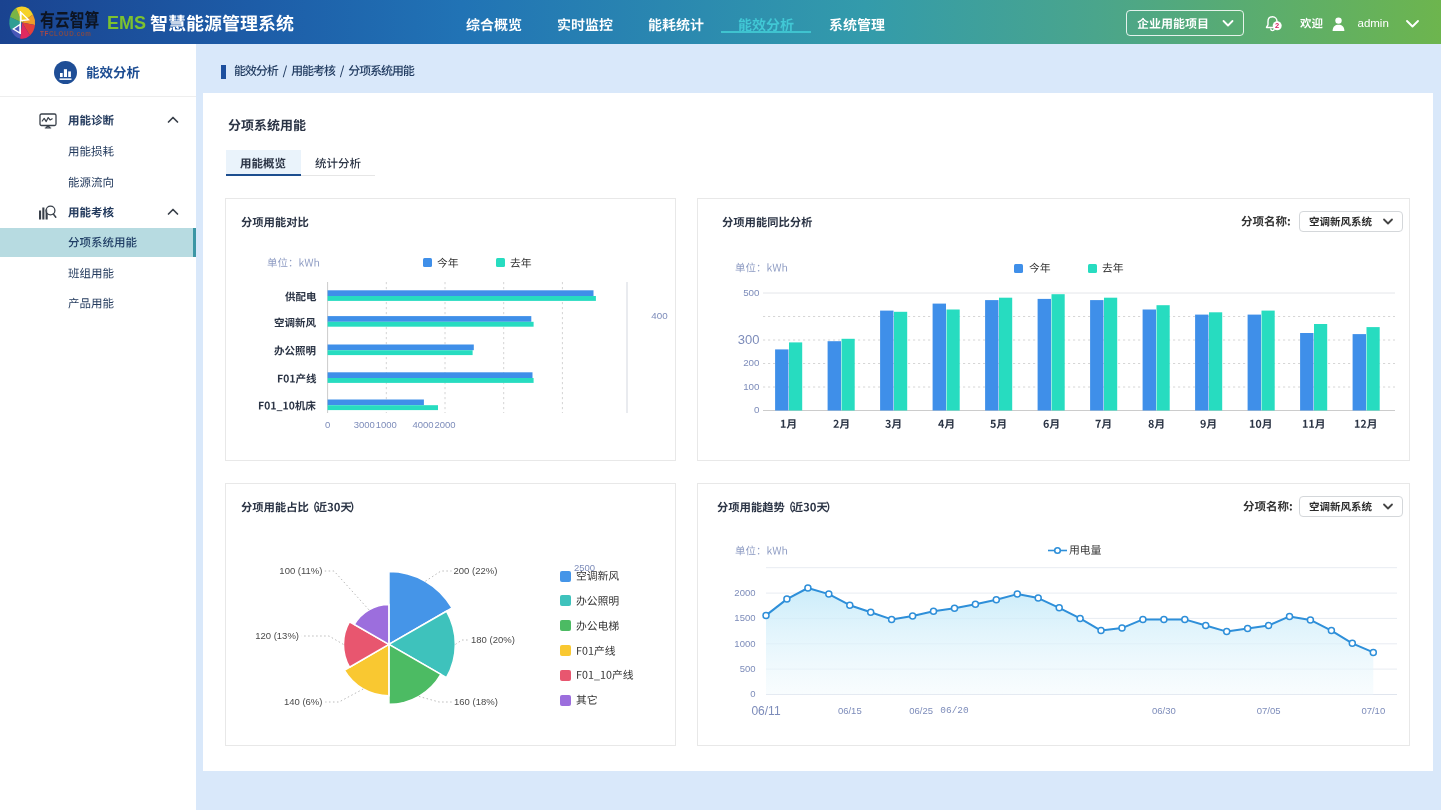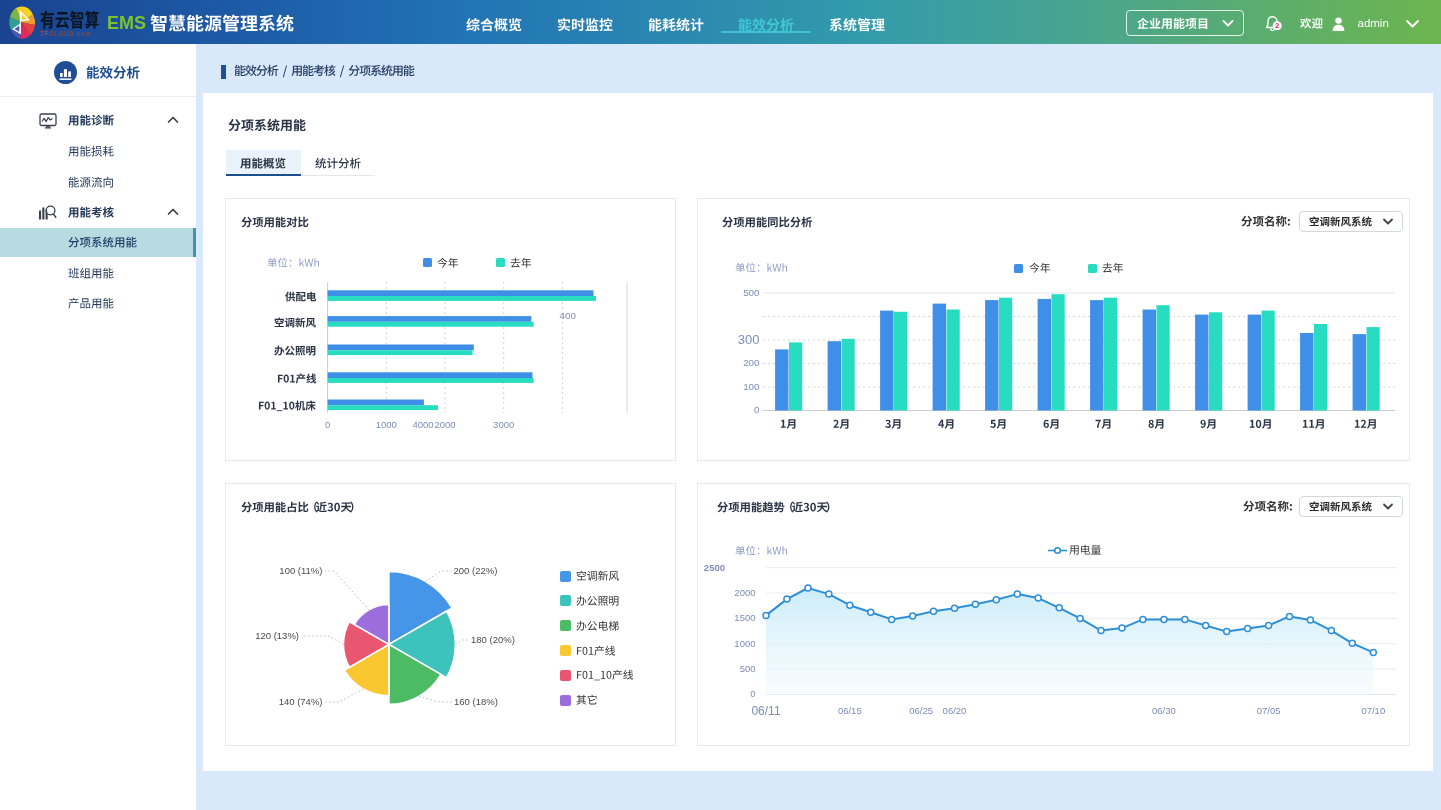--- a/index.html
+++ b/index.html
@@ -446,21 +446,21 @@
       <rect x="102.6" y="69.5" width="146.2" height="5.7" fill="#3f8fe9"></rect>
       <rect x="102.6" y="75.2" width="145.0" height="4.9" fill="#27dcc0"></rect>
       <rect x="102.6" y="97.3" width="204.9" height="5.7" fill="#3f8fe9"></rect>
       <rect x="102.6" y="103.0" width="206.0" height="4.9" fill="#27dcc0"></rect>
       <rect x="102.6" y="124.5" width="96.3" height="5.7" fill="#3f8fe9"></rect>
       <rect x="102.6" y="130.2" width="110.4" height="4.9" fill="#27dcc0"></rect>
     </svg>
 <div class="a" style="font-size:9.5px;line-height:12.3px;color:#7d8cba;left:177.6px;top:418.8px;width:300px;text-align:center;">0</div>
 <div class="a" style="font-size:9.5px;line-height:12.3px;color:#7d8cba;left:236.3px;top:418.8px;width:300px;text-align:center;">1000</div>
 <div class="a" style="font-size:9.5px;line-height:12.3px;color:#7d8cba;left:295.0px;top:418.8px;width:300px;text-align:center;">2000</div>
-<div class="a" style="font-size:9.5px;line-height:12.3px;color:#7d8cba;left:353.7px;top:418.8px;width:300px;text-align:center;">3000</div>
+<div class="a" style="font-size:9.5px;line-height:12.3px;color:#7d8cba;left:353.7px;top:418.8px;width:300px;">3000</div>
 <div class="a" style="font-size:9.5px;line-height:12.3px;color:#7d8cba;left:412.4px;top:418.8px;width:300px;text-align:left;">4000</div>
 <div class="a" style="font-size:9.5px;line-height:12.3px;color:#7d8cba;left:471.1px;top:418.8px;width:300px;text-align:right;">5000</div>
 <svg class="t" style="left:284.5px;top:289.9px;width:31.5px;height:14.2px;">
       <g transform="translate(0,10.50) scale(0.01050,0.01050)" fill="#2b3445">
         <use href="#g69" x="0"></use>
         <use href="#g70" x="1000"></use>
         <use href="#g71" x="2000"></use>
       </g>
     </svg>
 <svg class="t" style="left:274.0px;top:315.7px;width:42.0px;height:14.2px;">
@@ -589,21 +589,21 @@
       <rect x="564.5" y="25.6" width="13.2" height="99.9" fill="#27dcc0"></rect>
       <rect x="603.1" y="48.0" width="13.4" height="77.5" fill="#3f8fe9"></rect>
       <rect x="617.0" y="39.0" width="13.2" height="86.5" fill="#27dcc0"></rect>
       <rect x="655.6" y="49.1" width="13.4" height="76.4" fill="#3f8fe9"></rect>
       <rect x="669.5" y="42.1" width="13.2" height="83.4" fill="#27dcc0"></rect>
     </svg>
 <div class="a" style="font-size:9.8px;line-height:12.7px;color:#7d8cba;left:559.5px;top:404.1px;width:200px;text-align:right;">0</div>
 <div class="a" style="font-size:9.8px;line-height:12.7px;color:#7d8cba;left:559.5px;top:380.6px;width:200px;text-align:right;">100</div>
 <div class="a" style="font-size:9.8px;line-height:12.7px;color:#7d8cba;left:559.5px;top:357.1px;width:200px;text-align:right;">200</div>
 <div class="a" style="font-size:13px;line-height:12.7px;color:#7d8cba;left:559.5px;top:333.6px;width:200px;text-align:right;">300</div>
-<div class="a" style="font-size:9.8px;line-height:12.7px;color:#7d8cba;left:559.5px;top:310.1px;width:200px;text-align:left;">400</div>
+<div class="a" style="font-size:9.8px;line-height:12.7px;color:#7d8cba;left:559.5px;top:310.1px;width:200px;text-align:center;">400</div>
 <div class="a" style="font-size:9.8px;line-height:12.7px;color:#7d8cba;left:559.5px;top:286.6px;width:200px;text-align:right;">500</div>
 <svg class="t" style="left:780.1px;top:417.0px;width:17.2px;height:14.6px;">
       <g transform="translate(0,10.80) scale(0.01080,0.01080)" fill="#2b3445">
         <use href="#g82" x="0"></use>
         <use href="#g92" x="590"></use>
       </g>
     </svg>
 <svg class="t" style="left:832.6px;top:417.0px;width:17.2px;height:14.6px;">
       <g transform="translate(0,10.80) scale(0.01080,0.01080)" fill="#2b3445">
         <use href="#g93" x="0"></use>
@@ -700,21 +700,21 @@
       <polyline points="200.4,98.2 216.0,88.0 226.5,88.0" fill="none" stroke="#bbb" stroke-width="1" stroke-dasharray="1.5 2.5"></polyline>
       <polyline points="230.4,161.4 237.0,157.0 244.5,157.0" fill="none" stroke="#bbb" stroke-width="1" stroke-dasharray="1.5 2.5"></polyline>
       <polyline points="193.9,213.4 214.0,219.0 227.5,219.0" fill="none" stroke="#bbb" stroke-width="1" stroke-dasharray="1.5 2.5"></polyline>
       <polyline points="138.2,206.0 114.0,219.0 100.3,219.0" fill="none" stroke="#bbb" stroke-width="1" stroke-dasharray="1.5 2.5"></polyline>
       <polyline points="118.4,161.4 104.0,153.0 76.5,153.0" fill="none" stroke="#bbb" stroke-width="1" stroke-dasharray="1.5 2.5"></polyline>
       <polyline points="143.9,126.8 109.0,88.0 99.8,88.0" fill="none" stroke="#bbb" stroke-width="1" stroke-dasharray="1.5 2.5"></polyline>
     </svg>
 <div class="a" style="font-size:9.5px;line-height:12.3px;color:#4a4a4a;left:453.5px;top:564.8px;">200 (22%)</div>
 <div class="a" style="font-size:9.5px;line-height:12.3px;color:#4a4a4a;left:471.0px;top:633.8px;">180 (20%)</div>
 <div class="a" style="font-size:9.5px;line-height:12.3px;color:#4a4a4a;left:454.0px;top:695.8px;">160 (18%)</div>
-<div class="a" style="font-size:9.5px;line-height:12.3px;color:#4a4a4a;left:122.5px;top:695.8px;width:200px;text-align:right;">140 (74%)</div>
+<div class="a" style="font-size:9.5px;line-height:12.3px;color:#4a4a4a;left:122.5px;top:695.8px;width:200px;text-align:right;">140 (6%)</div>
 <div class="a" style="font-size:9.5px;line-height:12.3px;color:#4a4a4a;left:99.0px;top:629.8px;width:200px;text-align:right;">120 (13%)</div>
 <div class="a" style="font-size:9.5px;line-height:12.3px;color:#4a4a4a;left:122.5px;top:564.8px;width:200px;text-align:right;">100 (11%)</div>
 <div class="a" style="left:559.5px;top:570.5px;width:11.0px;height:11.0px;background:#4595e8;border-radius:2px;"></div>
 <svg class="t" style="left:575.6px;top:569.3px;width:43.2px;height:14.6px;">
       <g transform="translate(0,10.80) scale(0.01080,0.01080)" fill="#333333">
         <use href="#g106" x="0"></use>
         <use href="#g107" x="1000"></use>
         <use href="#g108" x="2000"></use>
         <use href="#g109" x="3000"></use>
       </g>
@@ -872,20 +872,20 @@
       <circle cx="613.4" cy="59.9" r="3" fill="#fff" stroke="#2e8fd9" stroke-width="1.5"></circle>
       <circle cx="634.4" cy="70.6" r="3" fill="#fff" stroke="#2e8fd9" stroke-width="1.5"></circle>
       <circle cx="655.3" cy="83.3" r="3" fill="#fff" stroke="#2e8fd9" stroke-width="1.5"></circle>
       <circle cx="676.3" cy="92.4" r="3" fill="#fff" stroke="#2e8fd9" stroke-width="1.5"></circle>
     </svg>
 <div class="a" style="font-size:9.5px;line-height:12.3px;color:#7d8cba;left:555.5px;top:688.3px;width:200px;text-align:right;">0</div>
 <div class="a" style="font-size:9.5px;line-height:12.3px;color:#7d8cba;left:555.5px;top:663.0px;width:200px;text-align:right;">500</div>
 <div class="a" style="font-size:9.5px;line-height:12.3px;color:#7d8cba;left:555.5px;top:637.6px;width:200px;text-align:right;">1000</div>
 <div class="a" style="font-size:9.5px;line-height:12.3px;color:#7d8cba;left:555.5px;top:612.2px;width:200px;text-align:right;">1500</div>
 <div class="a" style="font-size:9.5px;line-height:12.3px;color:#7d8cba;left:555.5px;top:586.9px;width:200px;text-align:right;">2000</div>
-<div class="a" style="font-size:9.5px;line-height:12.3px;color:#7d8cba;left:525px;top:561.5px;width:200px;text-align:right;font-weight:bold;">2500</div>
+<div class="a" style="font-size:9.5px;line-height:12.3px;color:#7d8cba;left:574px;top:561.5px;width:200px;text-align:left;">2500</div>
 <div class="a" style="font-size:12px;line-height:12.3px;color:#7d8cba;left:616.0px;top:704.8px;width:300px;text-align:center;">06/11</div>
 <div class="a" style="font-size:9.5px;line-height:12.3px;color:#7d8cba;left:699.8px;top:704.8px;width:300px;text-align:center;">06/15</div>
-<div class="a" style="font-size:9.5px;line-height:12.3px;color:#7d8cba;left:804.5px;top:704.8px;width:300px;text-align:center;">06/20</div>
+<div class="a" style="font-size:9.5px;line-height:12.3px;color:#7d8cba;left:804.5px;top:704.8px;width:300px;text-align:center;font-family:Liberation Mono, monospace;">06/20</div>
 <div class="a" style="font-size:9.5px;line-height:12.3px;color:#7d8cba;left:909.2px;top:704.8px;width:300px;text-align:left;">06/25</div>
 <div class="a" style="font-size:9.5px;line-height:12.3px;color:#7d8cba;left:1013.9px;top:704.8px;width:300px;text-align:center;">06/30</div>
 <div class="a" style="font-size:9.5px;line-height:12.3px;color:#7d8cba;left:1118.6px;top:704.8px;width:300px;text-align:center;">07/05</div>
 <div class="a" style="font-size:9.5px;line-height:12.3px;color:#7d8cba;left:1223.3px;top:704.8px;width:300px;text-align:center;">07/10</div>
 </div>
 </body></html>

